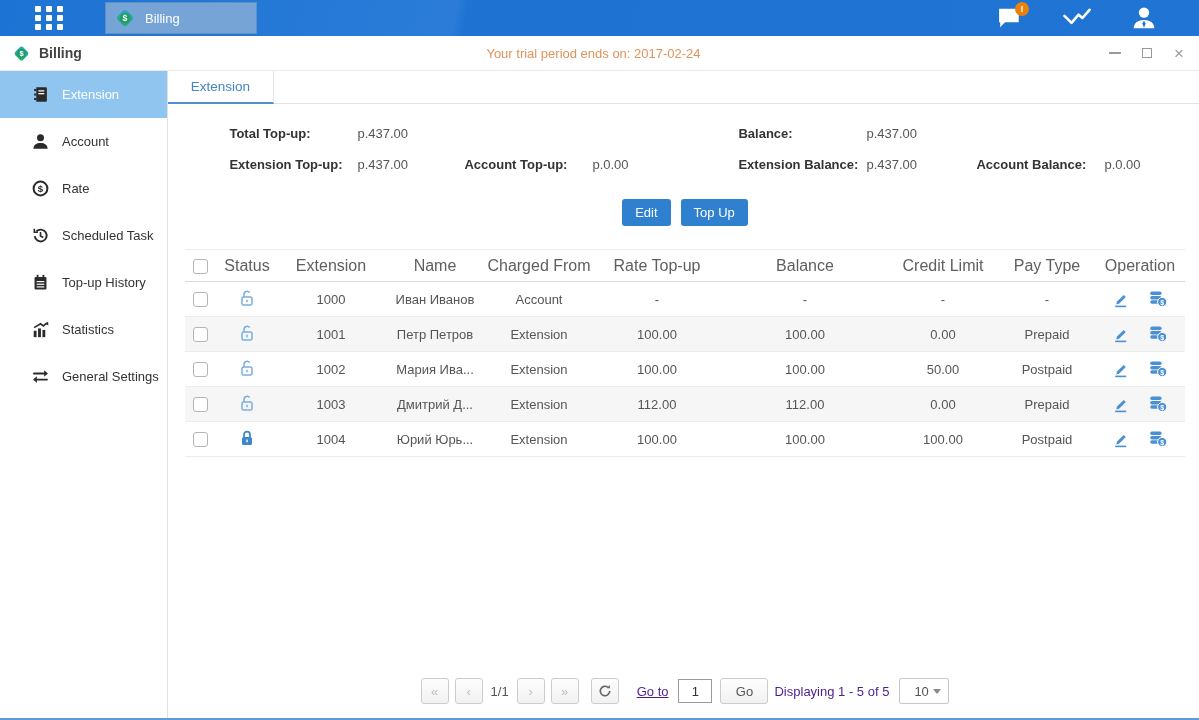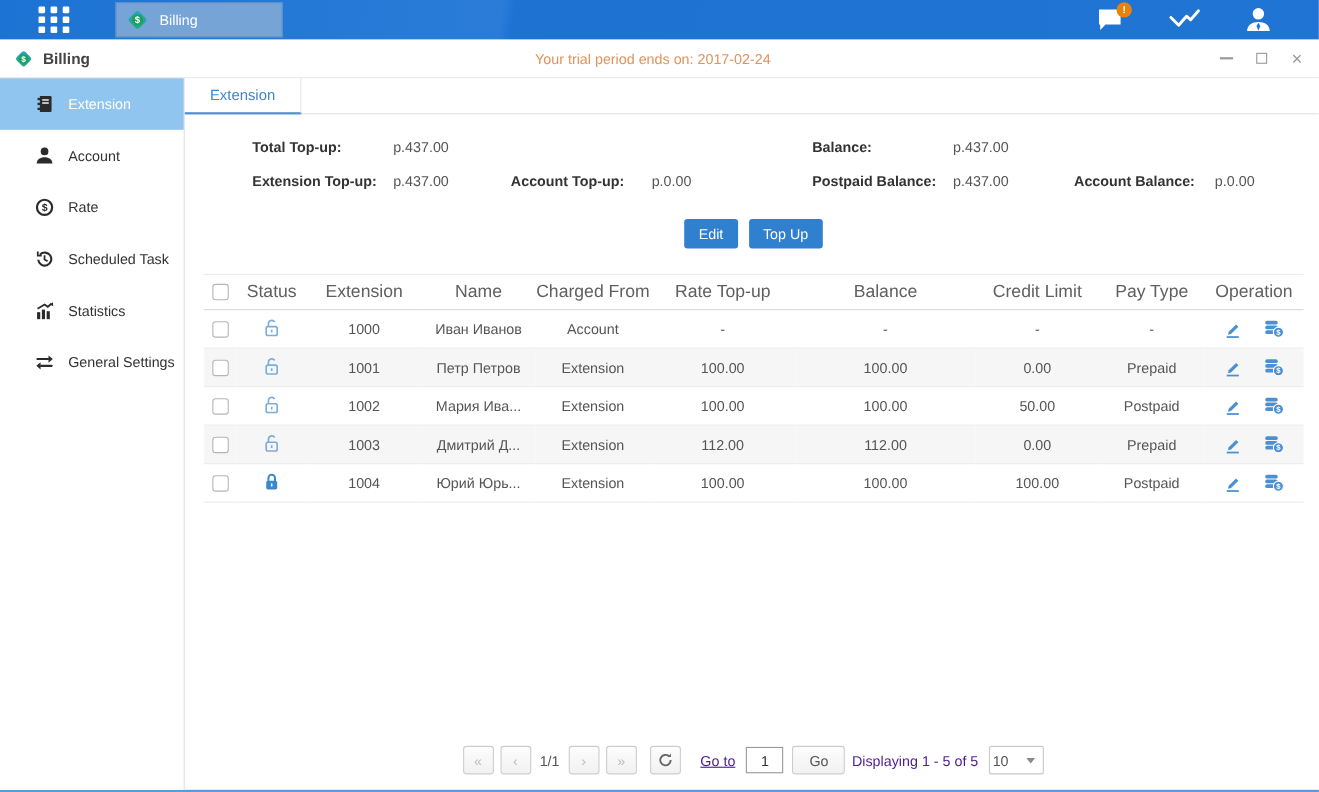--- a/index.html
+++ b/index.html
@@ -69,21 +69,21 @@
   .spacer { flex:1; }
   .pagination { flex:0 0 44px; display:flex; align-items:center; padding-bottom:10px; }
   .pg-btn { width:28px; height:26px; border:1px solid #ccc; border-radius:3px; background:linear-gradient(#fdfdfd,#f1f1f1); color:#bdbdbd; font-size:13px; display:flex; align-items:center; justify-content:center; margin-right:6px; cursor:pointer; }
   .pg-indicator { font-size:13px; color:#555; margin:0 8px 0 2px; }
   .pg-refresh { margin-left:6px; }
   .goto-label { font-size:13px; color:#4c1d95; margin:0 10px 0 12px;text-decoration:underline; }
   .goto-input { width:34px; height:24px; border:1px solid #999; text-align:center; font-size:13px; color:#333; font-family:inherit; }
   .go-btn { margin-left:8px; width:48px; color:#555; }
   .pg-right { margin-left:auto; display:flex; align-items:center; gap:10px; }
   .displaying { font-size:13px; color:#4c1d95; }
-  .pagesize { width:50px; height:26px; border:1px solid #c9c9c9; border-radius:2px; display:flex; align-items:center; justify-content:space-between; padding:0 7px 0 2px; font-size:13px; color:#555; cursor:pointer; background:#fff; }
+  .pagesize { width:50px; height:26px; border:1px solid #c9c9c9; border-radius:2px; display:flex; align-items:center; justify-content:space-between; padding:0 7px 0 14px; font-size:13px; color:#555; cursor:pointer; background:#fff; }
   .caret { width:0; height:0; border-left:4.5px solid transparent; border-right:4.5px solid transparent; border-top:5.5px solid #8a8a8a; }
 </style>
 </head>
 <body>
 
 <svg width="0" height="0" style="position:absolute">
   <defs>
     <linearGradient id="diamondGrad" x1="0" y1="0" x2="1" y2="1">
       <stop offset="0" stop-color="#2ba3cf"></stop>
         <stop offset="1" stop-color="#26a86b"></stop>
@@ -186,20 +186,31 @@
       </div>
       <div class="side-item">
         <svg width="17" height="17" viewBox="0 0 16 16" fill="none" stroke="#2b2b2b">
           <path d="M2.6 8.6 a5.6 5.6 0 1 0 1.5-4.4" stroke-width="1.8"></path>
           <path d="M2.2 1.6 v3.4 h3.4" stroke-width="1.5"></path>
           <path d="M8 4.8 v3.6 l2.6 1.5" stroke-width="1.5"></path>
         </svg>
         <span>Scheduled Task</span>
       </div>
       <div class="side-item">
+        <svg width="17" height="17" viewBox="0 0 16 16">
+          <rect x="2.4" y="2.8" width="11.2" height="11.8" rx="1" fill="#2b2b2b"></rect>
+          <rect x="4.4" y="0.8" width="1.7" height="3.6" fill="#2b2b2b"></rect>
+            <rect x="9.9" y="0.8" width="1.7" height="3.6" fill="#2b2b2b"></rect>
+          <rect x="4.4" y="6.6" width="7.2" height="1.1" fill="#fff"></rect>
+            <rect x="4.4" y="9.1" width="7.2" height="1.1" fill="#fff"></rect>
+            <rect x="4.4" y="11.6" width="7.2" height="1.1" fill="#fff"></rect>
+        </svg>
+        <span>Top-up History</span>
+      </div>
+      <div class="side-item">
         <svg width="17" height="17" viewBox="0 0 16 16" fill="#2b2b2b">
           <rect x="1.6" y="9.2" width="2.7" height="6"></rect>
             <rect x="5.7" y="7" width="2.7" height="8.2"></rect>
             <rect x="9.8" y="8.4" width="2.7" height="6.8"></rect>
           <path d="M2 6.2 L8 2.6 L10.8 4.6 L14 1.8" fill="none" stroke="#2b2b2b" stroke-width="1.5"></path>
           <path d="M15.2 0.8 l0.2 3.4 -2.9-1.6 z"></path>
         </svg>
         <span>Statistics</span>
       </div>
       <div class="side-item">
@@ -230,21 +241,21 @@
             </div>
           <div class="stat s2">
               <span class="lbl">Extension Top-up:</span>
               <span class="val">p.437.00</span>
             </div>
           <div class="stat s3">
               <span class="lbl">Account Top-up:</span>
               <span class="val">p.0.00</span>
             </div>
           <div class="stat s4">
-              <span class="lbl">Postpaid Balance:</span>
+              <span class="lbl">Extension Balance:</span>
               <span class="val">p.437.00</span>
             </div>
           <div class="stat s5">
               <span class="lbl">Account Balance:</span>
               <span class="val">p.0.00</span>
             </div>
         </div>
 
         <div class="actions">
           <button class="btn">Edit</button>

